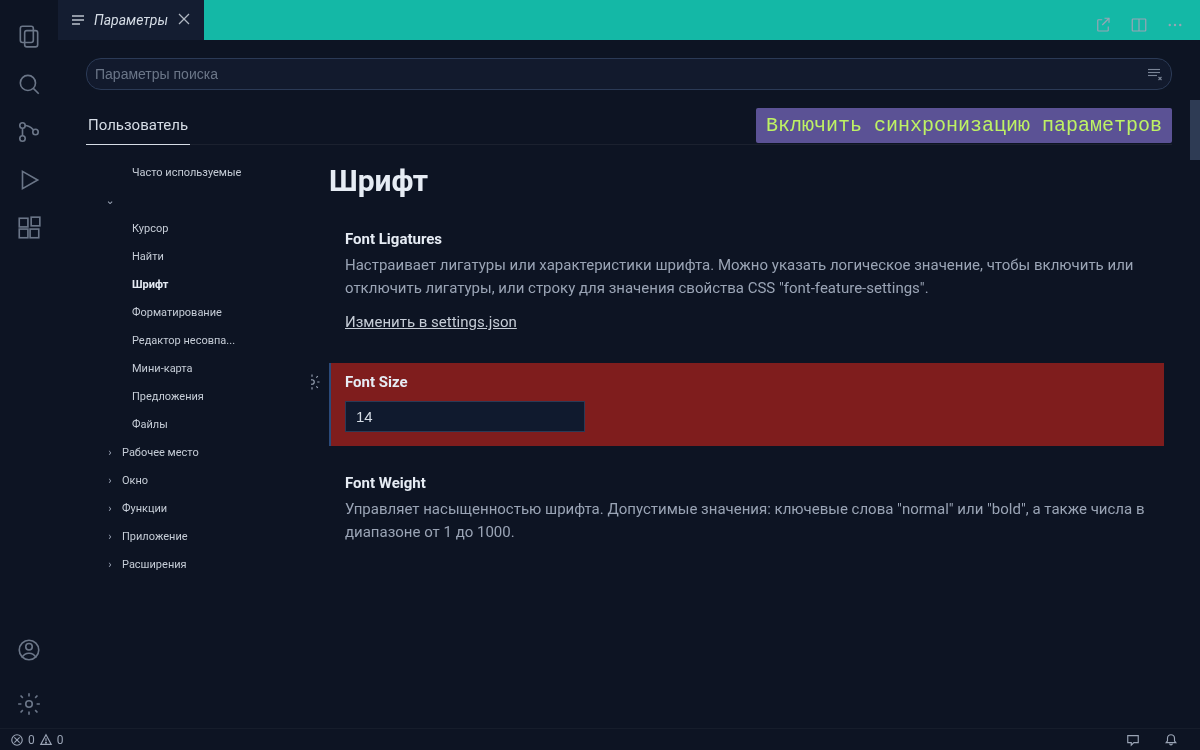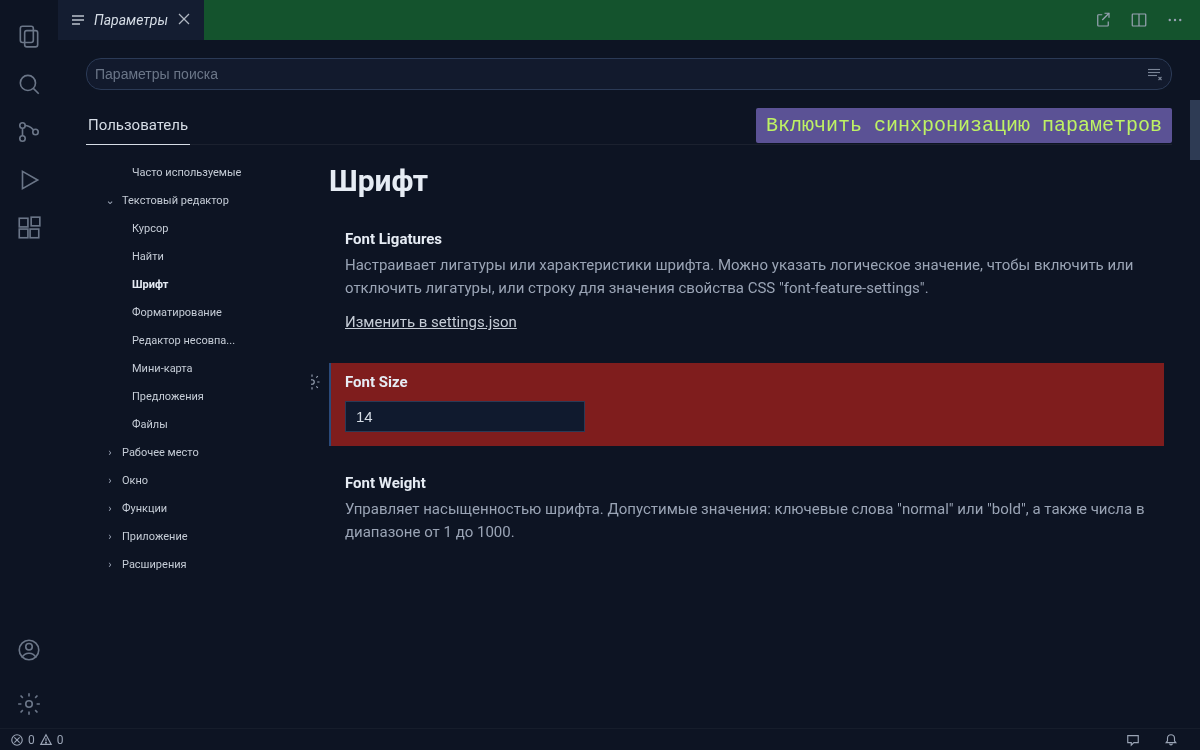--- a/index.html
+++ b/index.html
@@ -22,22 +22,22 @@
   display: flex; align-items: center; justify-content: center;
   color: #6b7688; cursor: pointer;
 }
 .activity-item svg { width: 26px; height: 26px; }
 .activity-bottom { margin-top: auto; margin-bottom: 6px; }
 .main-area {
   position: absolute; left: 58px; right: 0; top: 0; bottom: 22px;
   display: flex; flex-direction: column;
 }
 .tab-bar {
-  height: 40px; background: #14532d;
-  display: flex; align-items: center;
+  height: 40px; background: #14b8a6;
+  display: flex; align-items: flex-end;
 }
 .tab {
   height: 40px; background: #141d31;
   display: flex; align-items: center; gap: 8px;
   padding: 0 12px; font-size: 14px; font-style: italic;
   color: #d6dde6;
 }
 .tab svg { width: 16px; height: 16px; }
 .tab-close { font-style: normal; opacity: .8; }
 .tab-actions {
@@ -239,21 +239,20 @@
       <div class="sync-btn">Включить синхронизацию параметров</div>
     </div>
 
     <div class="body-cols">
       <div class="tree">
         <div class="tree-item" style="padding-left:30px">
             <span>Часто используемые</span>
           </div>
         <div class="tree-item">
             <span class="chev">⌄</span>
-            <span>Текстовый редактор</span>
           </div>
         <div class="tree-sub">
           <div class="tree-item">
               <span>Курсор</span>
             </div>
           <div class="tree-item">
               <span>Найти</span>
             </div>
           <div class="tree-item tree-bold">
               <span>Шрифт</span>

